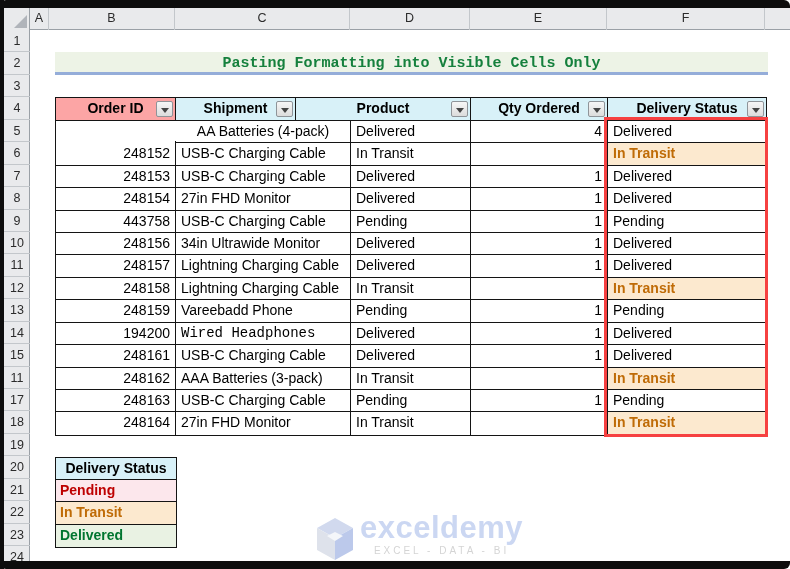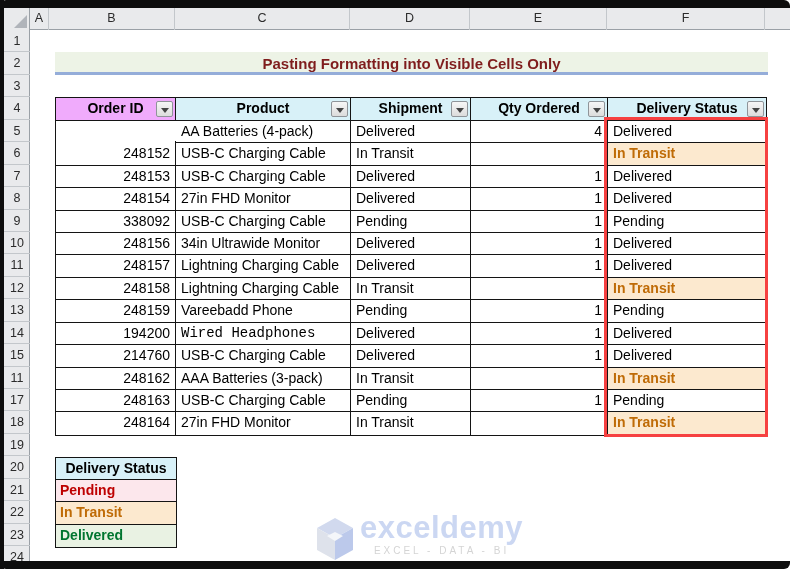--- a/index.html
+++ b/index.html
@@ -102,45 +102,45 @@
       <div class="row-cell">17</div>
       <div class="row-cell">18</div>
       <div class="row-cell">19</div>
       <div class="row-cell">20</div>
       <div class="row-cell">21</div>
       <div class="row-cell">22</div>
       <div class="row-cell">23</div>
       <div class="row-cell">24</div>
     </div>
 
-  <div class="title-band" style="background: rgb(237, 243, 230); color: #7f1d1d; border-bottom: 3px solid rgb(149, 173, 217);">Pasting Formatting into Visible Cells Only</div>
+  <div class="title-band" style="background: rgb(237, 243, 230); color: #15803d; border-bottom: 3px solid rgb(149, 173, 217); font-family: Liberation Mono, monospace;">Pasting Formatting into Visible Cells Only</div>
 
   <div class="table-wrap">
     <div class="trow thead">
 
-    <div class="tcell" style="width: 120px; background: #f0abfc;"><span>Order ID</span><div class="filter-btn">
+    <div class="tcell" style="width: 120px; background: #fca5a5;"><span>Order ID</span><div class="filter-btn">
+            <div class="filter-tri"></div>
+          </div></div>
+        <div class="tcell" style="width: 120px; background: rgb(216, 241, 248);"><span>Shipment</span><div class="filter-btn">
             <div class="filter-tri"></div>
           </div></div>
         <div class="tcell" style="width: 175px; background: rgb(216, 241, 248);"><span>Product</span><div class="filter-btn">
-            <div class="filter-tri"></div>
-          </div></div>
-        <div class="tcell" style="width: 120px; background: rgb(216, 241, 248);"><span>Shipment</span><div class="filter-btn">
             <div class="filter-tri"></div>
           </div></div>
         <div class="tcell" style="width: 137px; background: rgb(216, 241, 248);"><span>Qty Ordered</span><div class="filter-btn">
             <div class="filter-tri"></div>
           </div></div>
         <div class="tcell" style="width: 158px; background: rgb(216, 241, 248);"><span>Delivery Status</span><div class="filter-btn">
             <div class="filter-tri"></div>
           </div></div>
       </div>
 
   <div class="trow">
         <div class="tcell al-r" style="width: 120px; margin-top: 20px;">248151</div>
-        <div class="tcell al-l" style="width: 175px;">AA Batteries (4-pack)</div>
+        <div class="tcell al-l" style="width: 175px; text-align: center;">AA Batteries (4-pack)</div>
         <div class="tcell al-l" style="width: 120px;">Delivered</div>
         <div class="tcell al-r" style="width: 137px;">4</div>
         <div class="tcell al-l" style="width: 158px;">Delivered</div>
       </div>
       <div class="trow">
         <div class="tcell al-r" style="width: 120px;">248152</div>
         <div class="tcell al-l" style="width: 175px;">USB-C Charging Cable</div>
         <div class="tcell al-l" style="width: 120px;">In Transit</div>
         <div class="tcell al-r" style="width: 137px;"></div>
         <div class="tcell al-l" style="width: 158px; background: rgb(252, 233, 207); color: rgb(191, 107, 6); font-weight: bold;">In Transit</div>
@@ -153,21 +153,21 @@
         <div class="tcell al-l" style="width: 158px;">Delivered</div>
       </div>
       <div class="trow">
         <div class="tcell al-r" style="width: 120px;">248154</div>
         <div class="tcell al-l" style="width: 175px;">27in FHD Monitor</div>
         <div class="tcell al-l" style="width: 120px;">Delivered</div>
         <div class="tcell al-r" style="width: 137px;">1</div>
         <div class="tcell al-l" style="width: 158px;">Delivered</div>
       </div>
       <div class="trow">
-        <div class="tcell al-r" style="width: 120px;">338092</div>
+        <div class="tcell al-r" style="width: 120px;">443758</div>
         <div class="tcell al-l" style="width: 175px;">USB-C Charging Cable</div>
         <div class="tcell al-l" style="width: 120px;">Pending</div>
         <div class="tcell al-r" style="width: 137px;">1</div>
         <div class="tcell al-l" style="width: 158px;">Pending</div>
       </div>
       <div class="trow">
         <div class="tcell al-r" style="width: 120px;">248156</div>
         <div class="tcell al-l" style="width: 175px;">34in Ultrawide Monitor</div>
         <div class="tcell al-l" style="width: 120px;">Delivered</div>
         <div class="tcell al-r" style="width: 137px;">1</div>
@@ -195,21 +195,21 @@
         <div class="tcell al-l" style="width: 158px;">Pending</div>
       </div>
       <div class="trow">
         <div class="tcell al-r" style="width: 120px;">194200</div>
         <div class="tcell al-l" style="width: 175px; font-family: Liberation Mono, monospace;">Wired Headphones</div>
         <div class="tcell al-l" style="width: 120px;">Delivered</div>
         <div class="tcell al-r" style="width: 137px;">1</div>
         <div class="tcell al-l" style="width: 158px;">Delivered</div>
       </div>
       <div class="trow">
-        <div class="tcell al-r" style="width: 120px;">214760</div>
+        <div class="tcell al-r" style="width: 120px;">248161</div>
         <div class="tcell al-l" style="width: 175px;">USB-C Charging Cable</div>
         <div class="tcell al-l" style="width: 120px;">Delivered</div>
         <div class="tcell al-r" style="width: 137px;">1</div>
         <div class="tcell al-l" style="width: 158px;">Delivered</div>
       </div>
       <div class="trow">
         <div class="tcell al-r" style="width: 120px;">248162</div>
         <div class="tcell al-l" style="width: 175px;">AAA Batteries (3-pack)</div>
         <div class="tcell al-l" style="width: 120px;">In Transit</div>
         <div class="tcell al-r" style="width: 137px;"></div>

